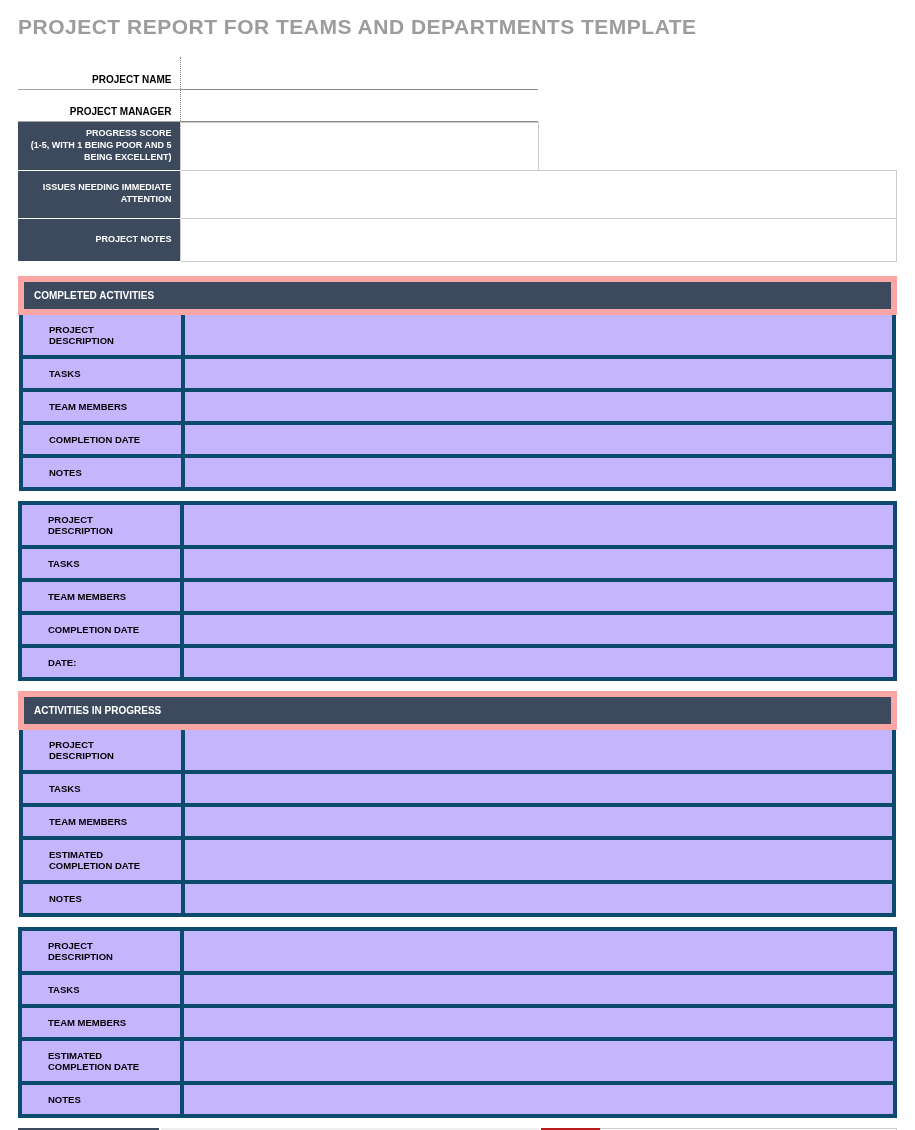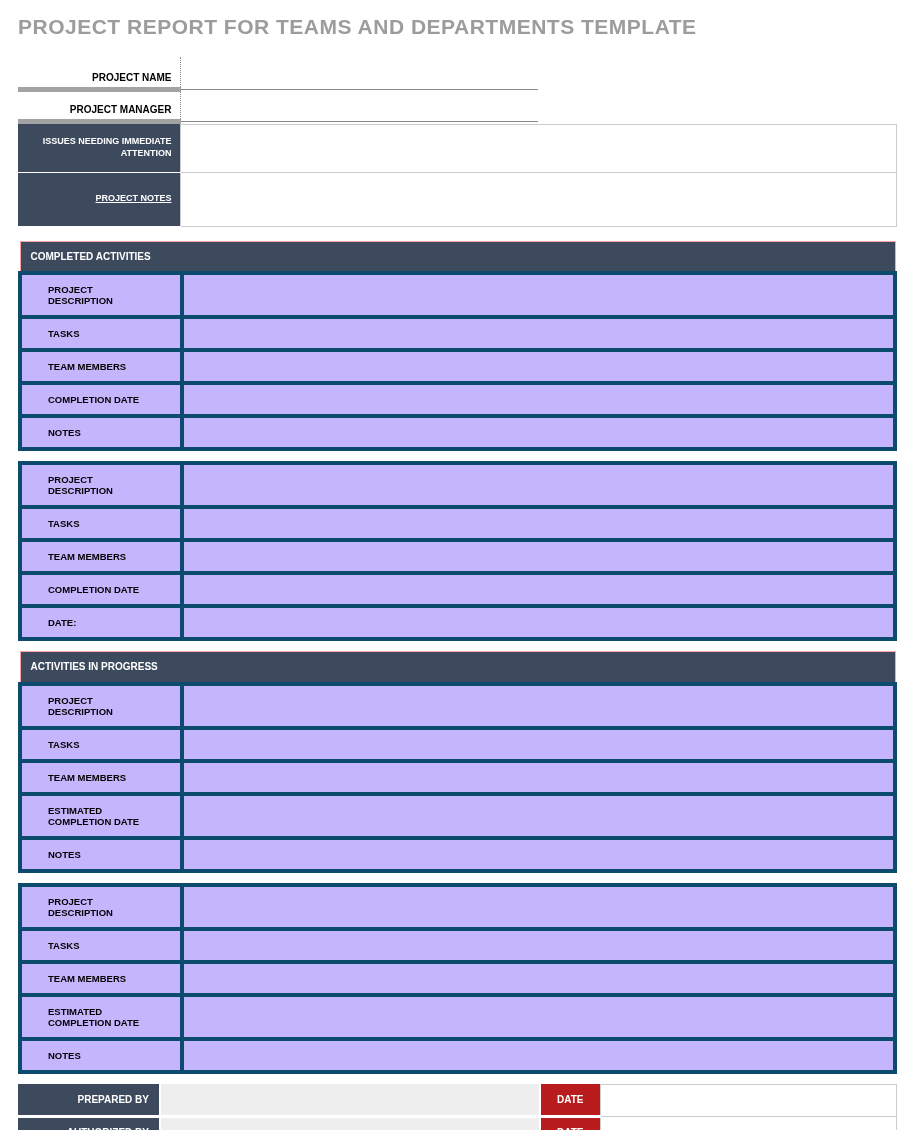--- a/index.html
+++ b/index.html
@@ -24,21 +24,21 @@
     margin-bottom: 0;
   }
   .info-table td.label {
     width: 162px;
     text-align: right;
     font-size: 10px;
     font-weight: bold;
     padding: 0 8px 4px 0;
     vertical-align: bottom;
     height: 32px;
-    border-bottom: 5px solid #a3a3a3;
+    border-bottom: 1px solid #a3a3a3;
   }
   .info-table td.value {
     border-bottom: 1px solid #888;
     border-left: 1px dotted #888;
     height: 32px;
   }
 
   
   .dark-table {
     border-collapse: collapse;
@@ -58,21 +58,21 @@
     line-height: 1.3;
   }
   .dark-table td.dvalue {
     border: 1px solid #ccc;
     background: #fff;
   }
   .dark-table tr.short td.dvalue { width: 358px; }
   .dark-table tr.short td.spacer { border: none; }
   .dark-table tr.r1 td { height: 48px; }
   .dark-table tr.r2 td { height: 48px; }
-  .dark-table tr.r3 td { height: 54px; text-decoration: underline; }
+  .dark-table tr.r3 td { height: 43px; }
 
   
   .activity-table {
     border-collapse: collapse;
     width: 100%;
     margin-bottom: 10px;
   }
   .activity-table td {
     border: 4px solid #0c4a6e;
     background: #c4b5fd;
@@ -80,21 +80,21 @@
     font-weight: bold;
     padding: 9px 26px;
     height: 32px;
   }
   .activity-table td.alabel {
     width: 162px;
   }
   .activity-table.with-header td.header-cell {
     background: #3d4a5e;
     color: #fff;
-    border: 1px solid #fca5a5;
+    border: 6px solid #fca5a5;
     font-size: 10px;
     padding: 8px 10px;
   }
 
   
   .sig-table {
     border-collapse: collapse;
     width: 100%;
   }
   .sig-table td {
@@ -142,20 +142,26 @@
   </tr>
   <tr>
     <td class="label">PROJECT MANAGER</td>
     <td class="value"></td>
   </tr>
 </tbody>
   </table>
 
 <table class="dark-table">
   <tbody>
+      <tr class="short r1">
+    <td class="dlabel" style="white-space:pre-line">PROGRESS SCORE
+(1-5, WITH 1 BEING POOR AND 5 BEING EXCELLENT)</td>
+    <td class="dvalue"></td>
+    <td class="spacer"></td>
+  </tr>
   <tr class="r2">
     <td class="dlabel" style="white-space:pre-line">ISSUES NEEDING IMMEDIATE ATTENTION</td>
     <td class="dvalue" colspan="2"></td>
   </tr>
   <tr class="r3">
     <td class="dlabel">PROJECT NOTES</td>
     <td class="dvalue" colspan="2"></td>
   </tr>
 </tbody>
   </table>

